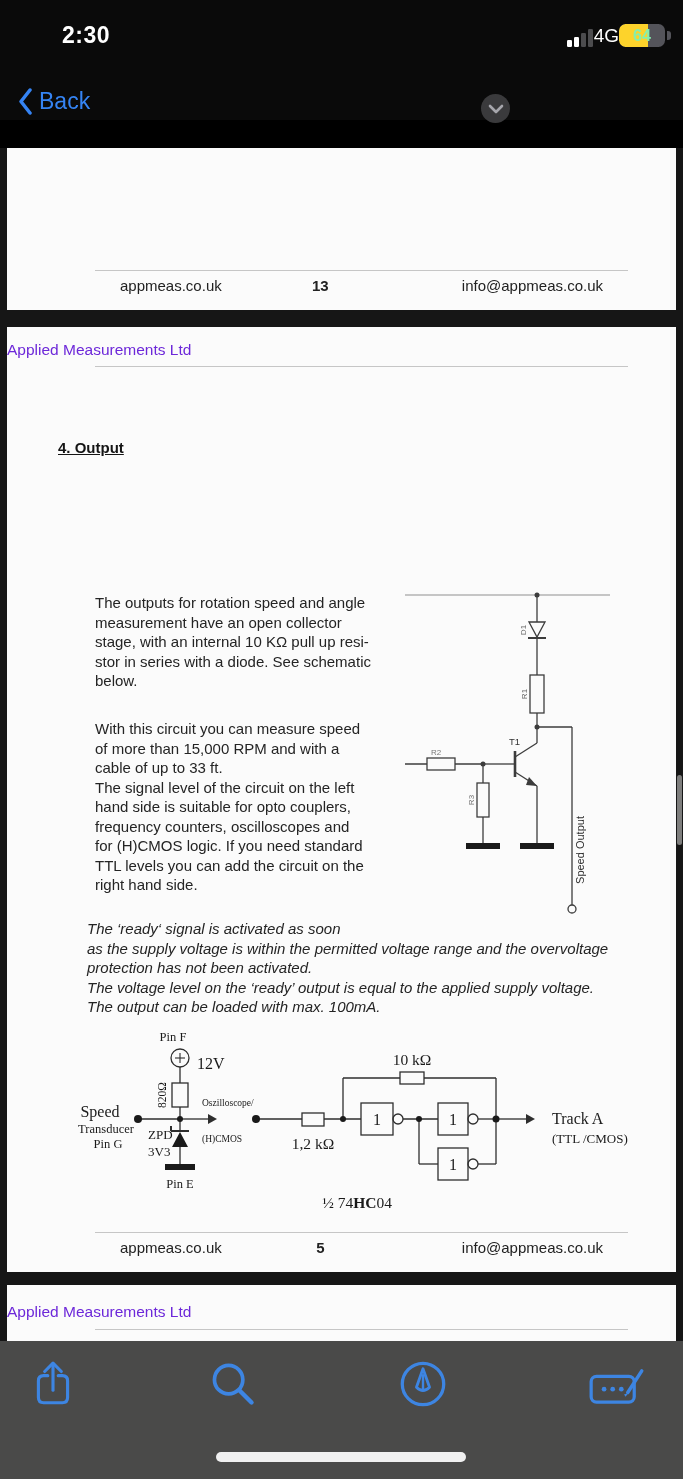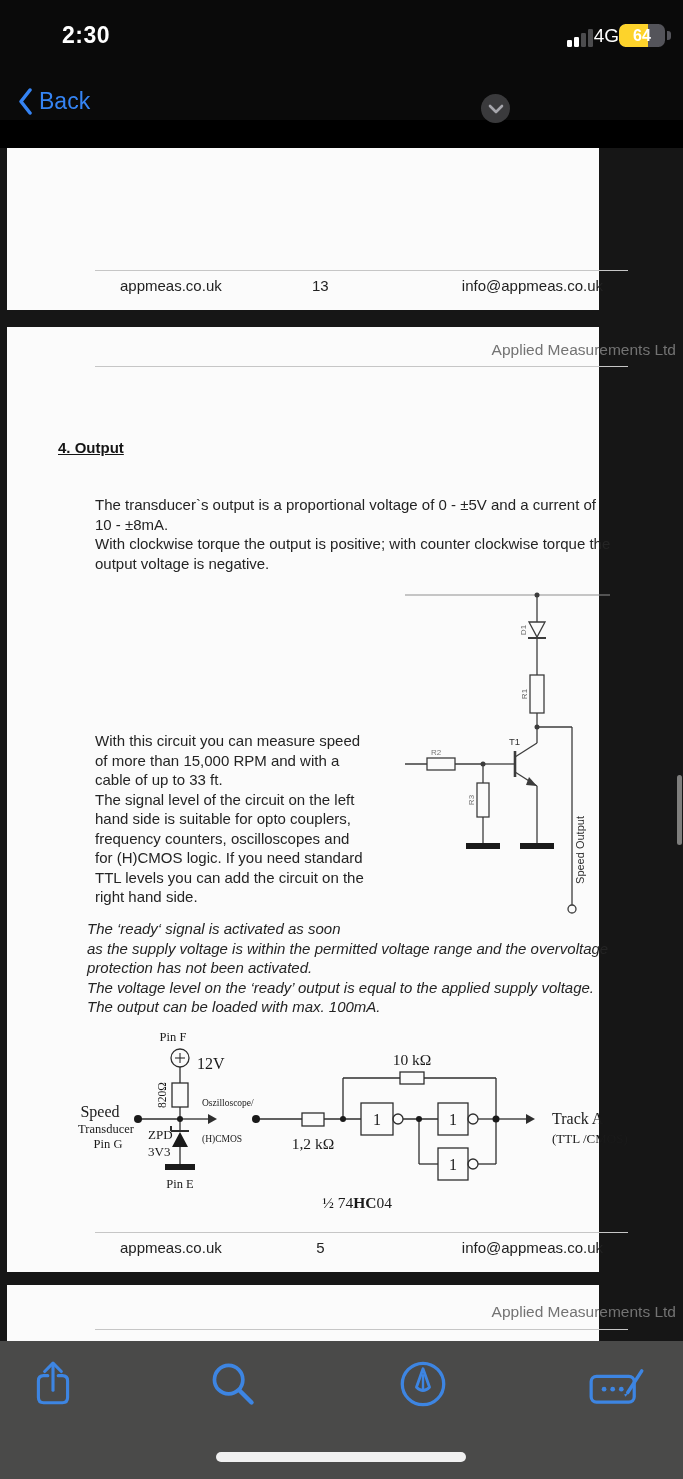--- a/index.html
+++ b/index.html
@@ -8,49 +8,49 @@
   .abs{position:absolute;}
 
   
   #top-chrome{position:absolute;top:0;left:0;width:683px;height:120px;background:#0a0a0a;}
   #status-time{position:absolute;left:62px;top:22px;color:#fff;font-size:23px;font-weight:700;letter-spacing:.5px;}
   #status-right{position:absolute;right:18px;top:24px;display:flex;align-items:flex-end;gap:0;}
   #network-label{color:#fff;font-size:19px;font-weight:500;}
   #battery{position:relative;width:46px;height:23px;border-radius:6.5px;background:#54545a;overflow:hidden;}
   #battery-fill{position:absolute;left:0;top:0;bottom:0;width:64%;background:#fdd32b;border-radius:6.5px 0 0 6.5px;}
   #battery-num{position:absolute;inset:0;display:flex;align-items:center;justify-content:center;
-               color:#ffffff;font-size:16px;font-weight:700;}
+               color:#86efac;font-size:16px;font-weight:700;}
   #battery-nub{position:absolute;right:12px;top:31px;width:4px;height:9px;border-radius:0 3px 3px 0;background:#54545a;}
 
   #back-button{position:absolute;left:18px;top:88px;display:flex;gap:6px;
                color:#3584f4;font-size:23px;cursor:pointer;}
   #doc-title{position:absolute;left:0;top:92px;width:650px;text-align:center;
              color:#f2f2f2;font-size:25px;font-weight:700;}
   #title-menu-button{position:absolute;left:481px;top:94px;width:29px;height:29px;border-radius:50%;
                      background:#3a3a3c;display:flex;align-items:center;justify-content:center;cursor:pointer;}
 
   
   #pdf-view{position:absolute;top:148px;left:0;width:683px;height:1193px;background:#161616;overflow:hidden;}
-  .page{position:absolute;left:7px;width:592px;background:#fbfbfb;color:#1e1e1e;}
+  .page{position:absolute;left:7px;width:669px;background:#fbfbfb;color:#1e1e1e;}
   #page-13{top:0;height:162px;}
   #page-14{top:179px;height:945px;}
   #page-15{top:1137px;height:204px;}
 
-  .page-header{position:absolute;left:0;width:669px;text-align:right;font-size:15.5px;color:#737373;}
+  .page-header{position:absolute;left:0;width:669px;text-align:left;font-size:15.5px;color:#6d28d9;}
   .rule{position:absolute;left:88px;width:533px;border-top:1px solid #c6c6c6;}
   .page-footer-row{position:absolute;left:88px;width:533px;display:flex;align-items:baseline;
                    justify-content:space-between;padding:0 25px 0 25px;box-sizing:border-box;font-size:15px;color:#222;}
-  .page-num{font-weight:400;margin-right:43px;}
+  .page-num{font-weight:700;margin-right:43px;}
 
   #section-heading{position:absolute;left:51px;top:112px;font-size:15px;font-weight:700;
                    text-decoration:underline;color:#151515;}
   .para{position:absolute;font-size:15px;line-height:19.5px;color:#242424;white-space:pre-line;}
   #para-intro{left:88px;top:168px;width:556px;}
   #para-open-collector{left:88px;top:266px;width:330px;}
-  #para-speed{left:88px;top:404px;width:330px;}
+  #para-speed{left:88px;top:392px;width:330px;}
   #para-ready{left:80px;top:592px;width:556px;font-style:italic;}
 
   svg text{font-family:"Liberation Serif",serif;}
   svg .sans{font-family:"Liberation Sans",sans-serif;}
 
   #scrollbar{position:absolute;right:1px;top:627px;width:5px;height:70px;border-radius:3px;background:#90908f;opacity:.85;}
 
   
   #toolbar{position:absolute;top:1341px;left:0;width:683px;height:138px;background:#4a4a49;}
   .tool-btn{position:absolute;width:52px;height:52px;background:none;border:none;padding:0;cursor:pointer;}
@@ -102,24 +102,25 @@
       <span>info@appmeas.co.uk</span>
     </div>
   </div>
 
   <div class="page" id="page-14">
     <div class="page-header" style="top:14px;">Applied Measurements Ltd</div>
     <div class="rule" style="top:39px;"></div>
 
     <div id="section-heading">4. Output</div>
 
-    <div class="para" id="para-intro">The transducer`s output is a proportional voltage of 0 - ±5V and a current of
-10 - ±8mA.
-With clockwise torque the output is positive; with counter clockwise torque the
-output voltage is negative.</div>
+    <div class="para" id="para-open-collector">The outputs for rotation speed and angle
+measurement have an open collector
+stage, with an internal 10 KΩ pull up resi-
+stor in series with a diode. See schematic
+below.</div>
     <div class="para" id="para-speed">With this circuit you can measure speed
 of more than 15,000 RPM and with a
 cable of up to 33 ft.
 The signal level of the circuit on the left
 hand side is suitable for opto couplers,
 frequency counters, oscilloscopes and
 for (H)CMOS logic. If you need standard
 TTL levels you can add the circuit on the
 right hand side.</div>
     <div class="para" id="para-ready">The ‘ready‘ signal is activated as soon

